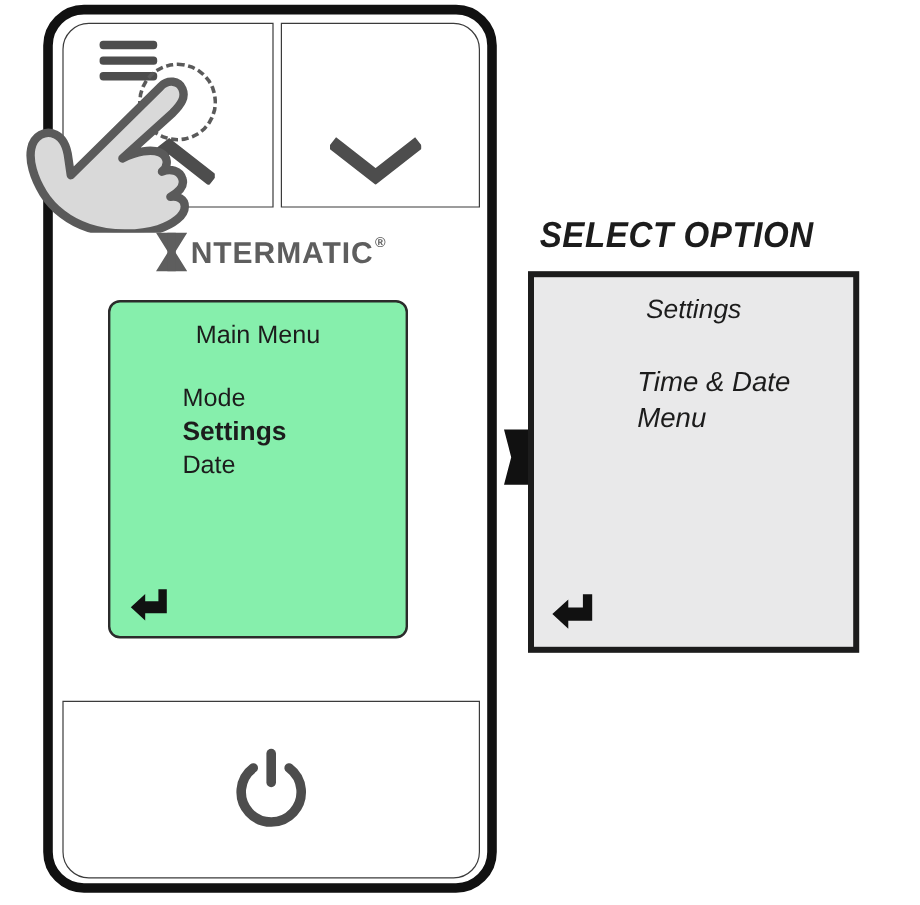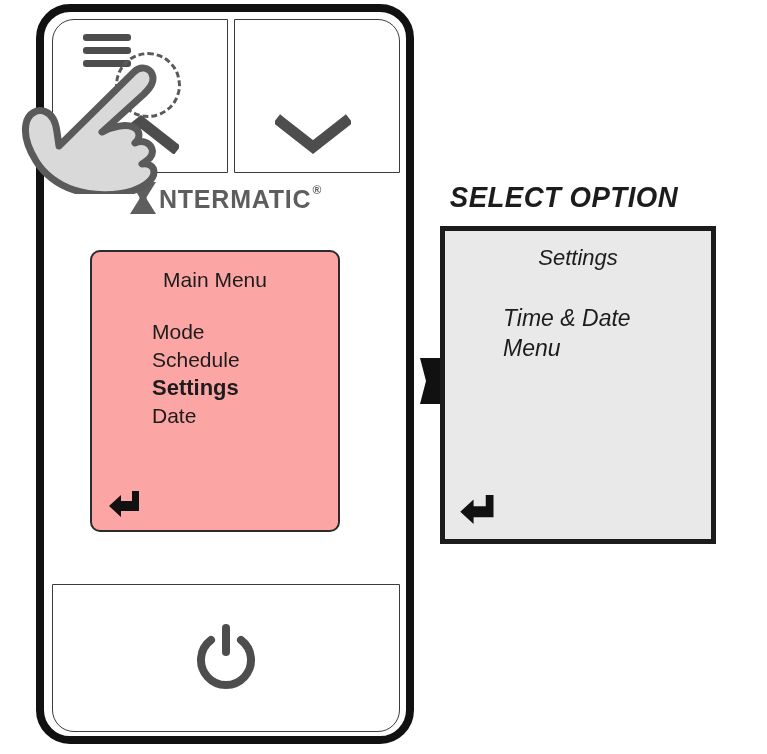--- a/index.html
+++ b/index.html
@@ -103,21 +103,21 @@
     top: 42px;
     width: 168px;
     height: 140px;
     z-index: 40;
   }
 
   
   #brand {
     position: absolute;
     left: 0;
-    top: 168px;
+    top: 180px;
     width: 100%;
     text-align: center;
     height: 40px;
   }
   #brand .mark { display: inline-block; vertical-align: middle; }
   #brand .word {
     display: inline-block;
     vertical-align: middle;
     font-size: 25px;
     font-weight: bold;
@@ -134,21 +134,21 @@
     top: -2px;
   }
 
   
   #lcd-main {
     position: absolute;
     left: 46px;
     top: 238px;
     width: 250px;
     height: 282px;
-    background: #fca5a5;
+    background: #86efac;
     border: 2px solid #2b2b2b;
     border-radius: 10px;
     box-sizing: border-box;
   }
   .lcd-title {
     text-align: center;
     font-size: 21px;
     color: #1c1c1c;
     margin-top: 16px;
   }
@@ -221,21 +221,21 @@
   }
   #lcd-settings {
     position: relative;
     width: 276px;
     height: 318px;
     background: #e9e9ea;
     border: 5px solid #1c1c1c;
     box-sizing: border-box;
   }
   #lcd-settings .lcd-title { margin-top: 14px; font-size: 22px; }
-  #lcd-settings .lcd-list { margin-top: 32px; padding-left: 58px; }
+  #lcd-settings .lcd-list { margin-top: 32px; padding-left: 58px; margin-left: 28px; }
   #lcd-settings .lcd-list .row { font-size: 23px; line-height: 30px; }
   #lcd-settings .enter-key { left: 14px; bottom: 14px; }
 </style>
 </head>
 <body>
 
 <div id="device">
 
   <div class="btn-row">
 
@@ -276,21 +276,20 @@
     <svg class="mark" width="30" height="36" viewBox="0 0 30 36">
       <path d="M2,2 H28 L18,18 L28,34 H2 L12,18 Z" fill="#5e5e5e"></path>
       <rect x="11.5" y="2" width="7" height="32" fill="#5e5e5e"></rect>
     </svg><span class="word">NTERMATIC</span><span class="word reg">®</span>
   </div>
 
   <div id="lcd-main">
     <div class="lcd-title">Main Menu</div>
     <div class="lcd-list">
       <div class="row">Mode</div>
-      <div class="row">Schedule</div>
       <div class="row sel">Settings</div>
       <div class="row">Date</div>
     </div>
     <svg class="enter-key" width="34" height="28" viewBox="0 0 34 28">
       <path d="M1,16 L13,5 L13,11 L24,11 L24,1 L31,1 L31,21 L13,21 L13,27 Z" fill="#111111"></path>
     </svg>
   </div>
 
   <div id="power-panel">
     <svg id="power-icon" width="66" height="72" viewBox="0 0 66 72">

